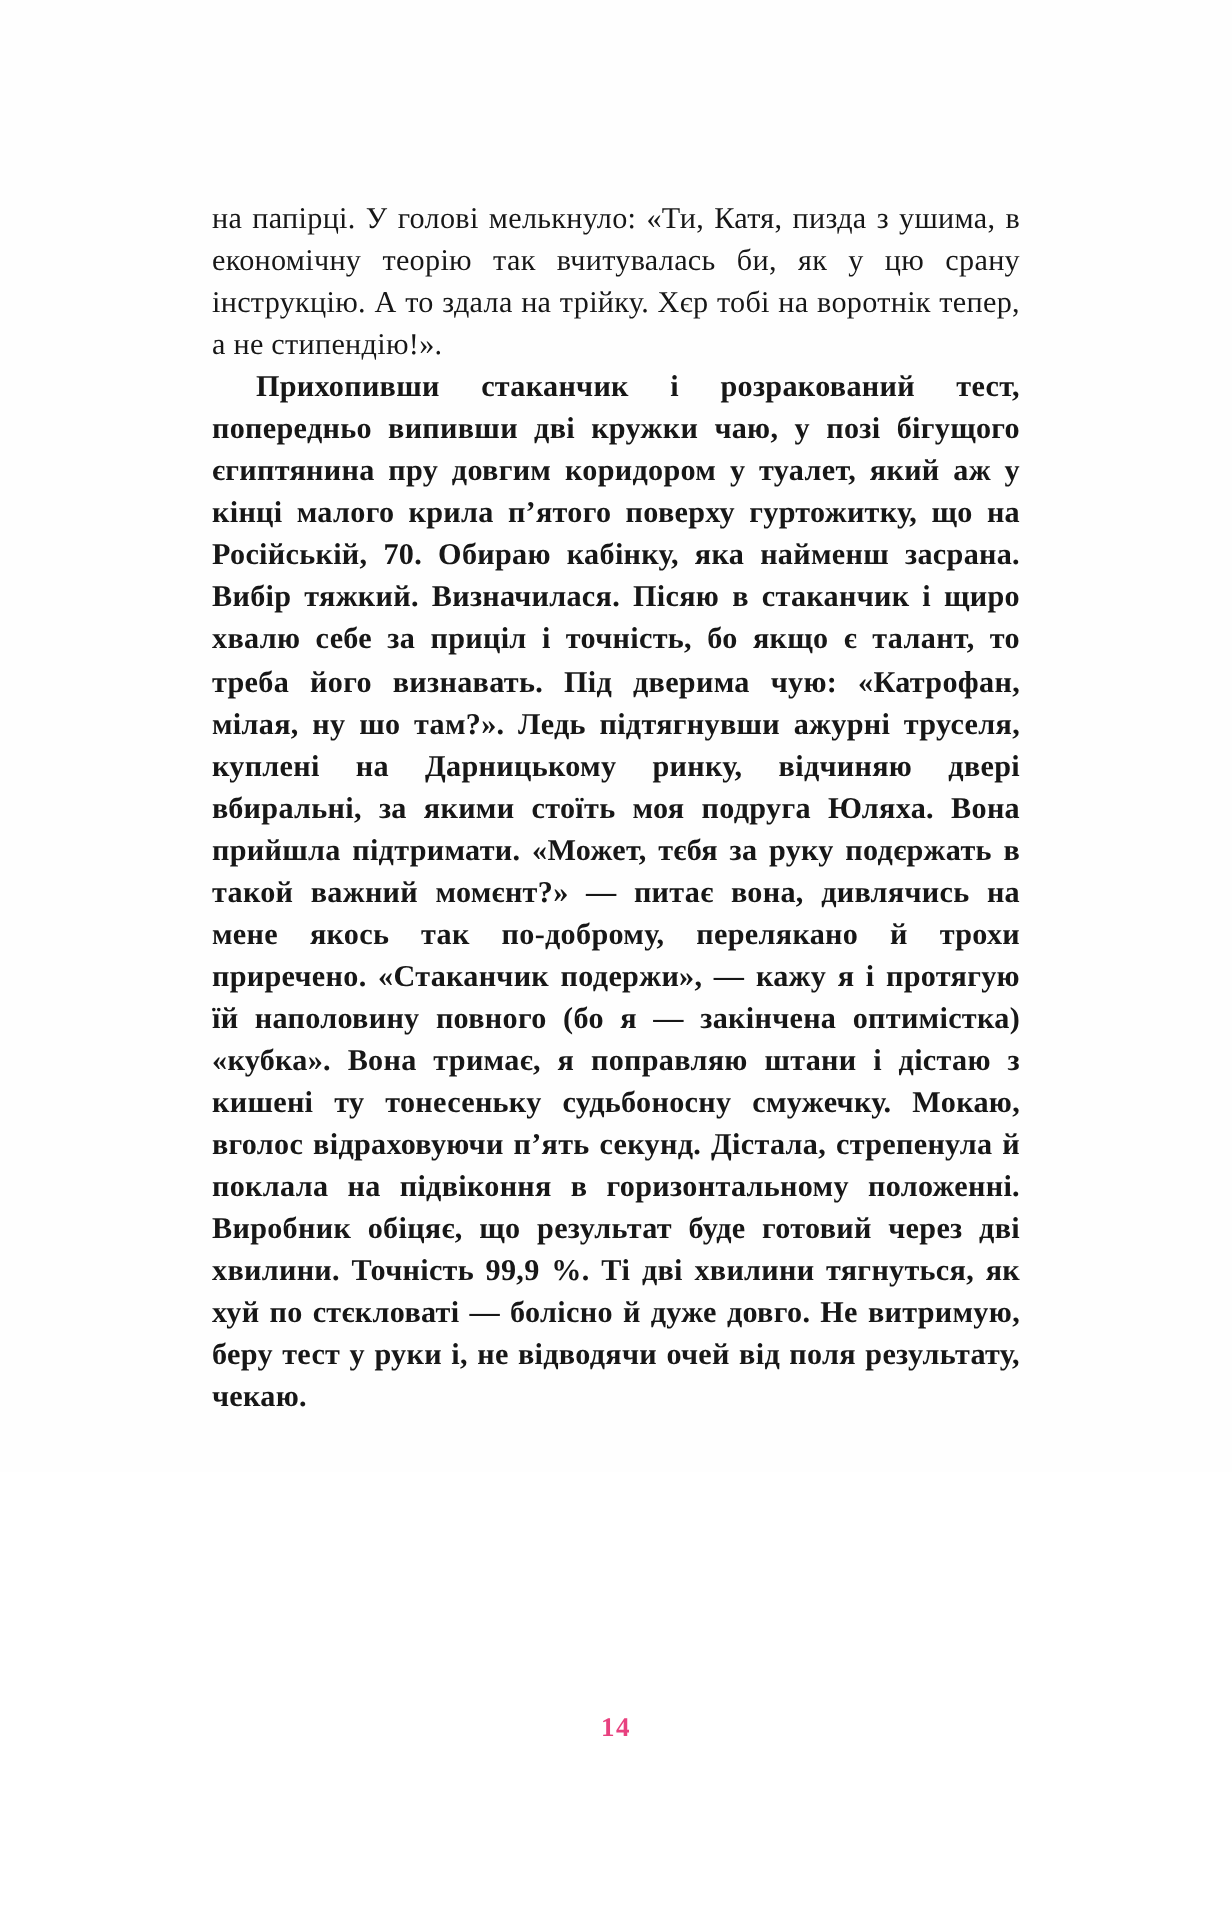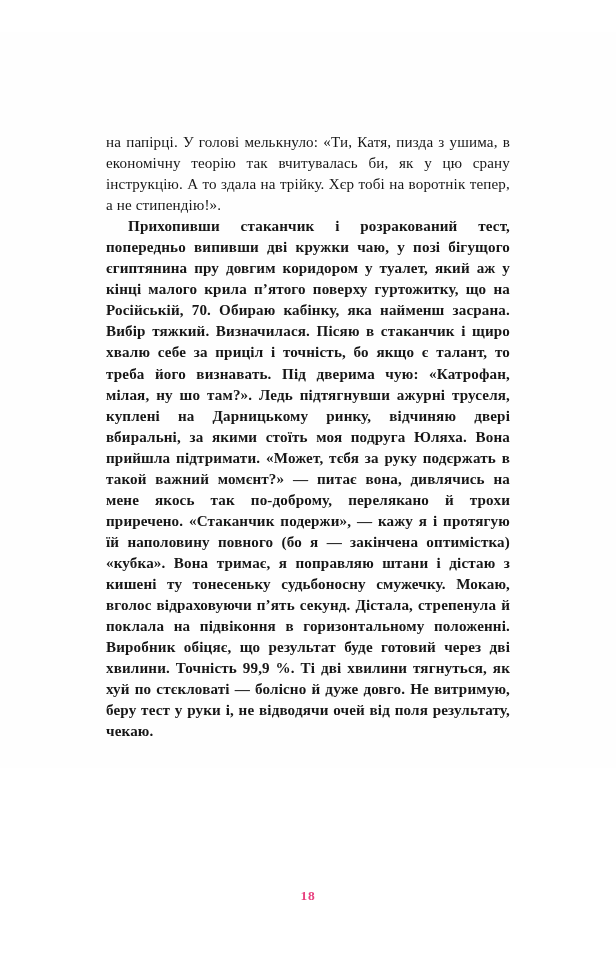--- a/index.html
+++ b/index.html
@@ -15,21 +15,20 @@
     color: #1a1a1a;
     overflow: hidden;
   }
 
   .page {
     position: relative;
     width: 616px;
     height: 736px;
     background: #fefefe;
     box-sizing: border-box;
-    margin-top: 32px;
   }
 
   .text-block {
     position: absolute;
     left: 106px;
     top: 100px;
     width: 404px;
   }
 
   .para {
@@ -74,16 +73,16 @@
 <body>
 
 <div class="page" style="background: rgb(254, 254, 254);">
 
   <div class="text-block">
     <p class="para">на папірці. У голові мелькнуло: «Ти, Катя, пизда з ушима, в економічну теорію так вчитувалась би, як у цю срану інструкцію. А то здала на трійку. Хєр тобі на воротнік тепер, а не стипендію!».</p>
     <p class="para indent">Прихопивши стаканчик і розракований тест, попередньо випивши дві кружки чаю, у позі бігущого єгиптянина пру довгим коридором у туалет, який аж у кінці малого крила п’ятого поверху гуртожитку, що на Російській, 70. Обираю кабінку, яка найменш засрана. Вибір тяжкий. Визначилася. Пісяю в стаканчик і щиро хвалю себе за приціл і точність, бо якщо є талант, то треба його визнавать. Під дверима чую: «Катрофан, мілая, ну шо там?». Ледь підтягнувши ажурні труселя, куплені на Дарницькому ринку, відчиняю двері вбиральні, за якими стоїть моя подруга Юляха. Вона прийшла підтримати. «Может, тєбя за руку подєржать в такой важний момєнт?» — питає вона, дивлячись на мене якось так по-доброму, перелякано й трохи приречено. «Стаканчик подержи», — кажу я і протягую їй наполовину повного (бо я — закінчена оптимістка) «кубка». Вона тримає, я поправляю штани і дістаю з кишені ту тонесеньку судьбоносну смужечку. Мокаю, вголос відраховуючи п’ять секунд. Дістала, стрепенула й поклала на підвіконня в горизонтальному положенні. Виробник обіцяє, що результат буде готовий через дві хвилини. Точність 99,9 %. Ті дві хвилини тягнуться, як хуй по стєкловаті — болісно й дуже довго. Не витримую, беру тест у руки і, не відводячи очей від поля результату, чекаю.</p>
   </div>
 
   <div class="folio">
-    <span class="folio-num" style="color: rgb(232, 65, 127);">18</span>
+    <span class="folio-num" style="color: rgb(232, 65, 127);">14</span>
   </div>
 
 </div>
 
 </body></html>

